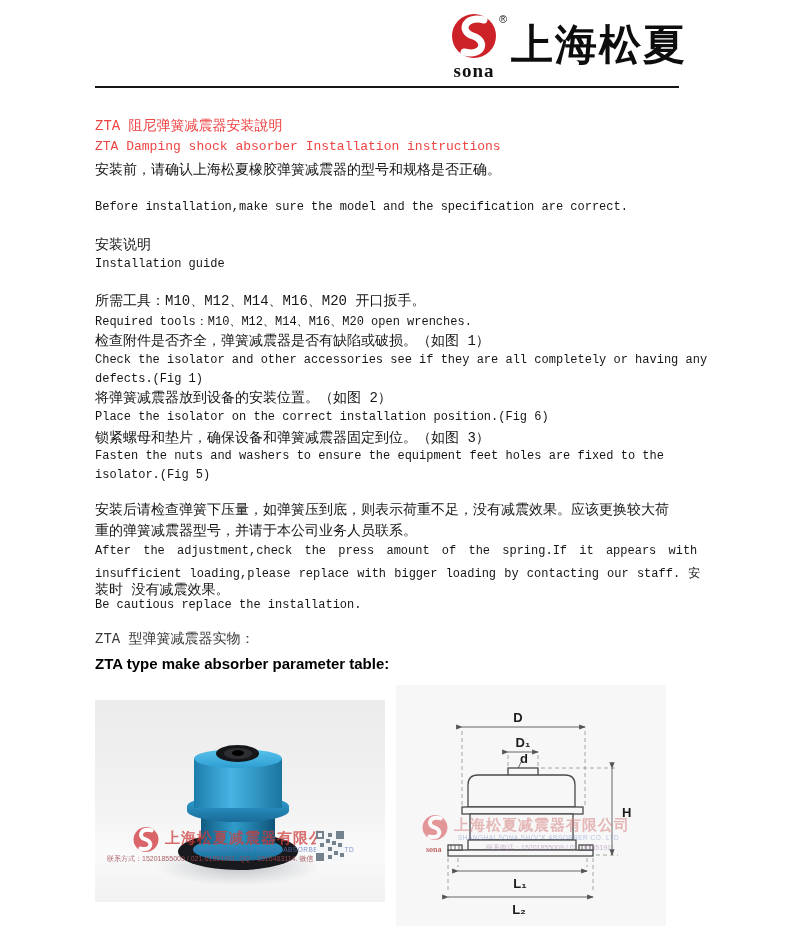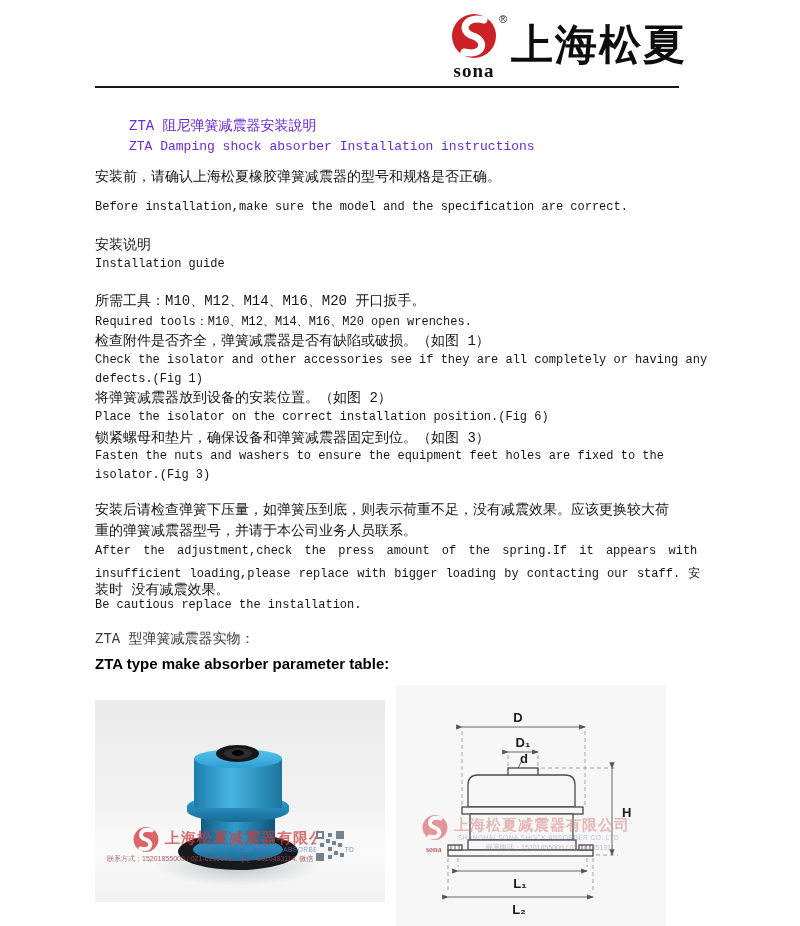--- a/index.html
+++ b/index.html
@@ -9,21 +9,21 @@
   .logo-svg{position:absolute;left:451px;top:11px;width:46px;height:52px;}
   .reg-mark{position:absolute;left:499px;top:13px;font:11px "Liberation Sans",sans-serif;color:#111;}
   .brand-word{position:absolute;left:450px;top:60px;width:48px;text-align:center;
               font:700 19px "Liberation Serif","DejaVu Serif",serif;color:#111;letter-spacing:1px;}
   .company-name{position:absolute;left:511px;top:22px;font:700 42px/1.1 "Liberation Sans","DejaVu Sans",sans-serif;
               color:#0d0d0d;letter-spacing:2px;white-space:nowrap;}
   .header-rule{position:absolute;left:95px;top:86px;width:584px;height:2px;background:#161616;}
   
   .line{position:absolute;left:95px;white-space:nowrap;font-size:12px;color:#151515;}
   .cn{font-size:14px;}
-  .green{color:#6d28d9;margin-left:34px;}
+  .green{color:#ef4444;}
   .ws5{word-spacing:5px;}
   .ws1{word-spacing:1px;}
   .plabel-en{font:700 15px "Liberation Sans","DejaVu Sans",sans-serif;color:#000;}
   .plabel-cn{color:#3a3a3a;}
   
   #photo-box{position:absolute;left:95px;top:700px;width:290px;height:202px;overflow:hidden;
              background:linear-gradient(180deg,#ebebeb 0%,#f3f3f3 55%,#fafafa 75%,#f1f1f1 100%);}
   .pp{position:absolute;}
   .p-shadow{left:60px;top:146px;width:166px;height:40px;border-radius:50%;
             background:radial-gradient(ellipse at center,rgba(100,110,120,.38),rgba(100,110,120,0) 70%);}
@@ -66,35 +66,35 @@
     <path d="M33 9 C 13 4, 8 21, 22 25 C 36 29, 33 46, 13 41" stroke="#ffffff" stroke-width="7" fill="none" stroke-linecap="round"></path>
   </svg>
   <div class="reg-mark">®</div>
   <div class="brand-word">sona</div>
   <div class="company-name">上海松夏</div>
   <div class="header-rule"></div>
 
   <div class="line cn green" style="top:117px">ZTA 阻尼弹簧减震器安装說明</div>
   <div class="line green" style="top:139px;font-size:13px">ZTA Damping shock absorber Installation instructions</div>
 
-  <div class="line cn" style="top:168px">安装前，请确认上海松夏橡胶弹簧减震器的型号和规格是否正确。</div>
+  <div class="line cn" style="top:161px">安装前，请确认上海松夏橡胶弹簧减震器的型号和规格是否正确。</div>
   <div class="line" style="top:200px">Before installation,make sure the model and the specification are correct.</div>
   <div class="line cn" style="top:236px">安装说明</div>
   <div class="line" style="top:257px">Installation guide</div>
 
   <div class="line cn" style="top:292px">所需工具：M10、M12、M14、M16、M20 开口扳手。</div>
   <div class="line" style="top:313px">Required tools：M10、M12、M14、M16、M20 open wrenches.</div>
   <div class="line cn" style="top:332px">检查附件是否齐全，弹簧减震器是否有缺陷或破损。（如图 1）</div>
   <div class="line" style="top:353px">Check the isolator and other accessories see if they are all completely or having any</div>
   <div class="line" style="top:372px">defects.(Fig 1)</div>
   <div class="line cn" style="top:389px">将弹簧减震器放到设备的安装位置。（如图 2）</div>
   <div class="line" style="top:410px">Place the isolator on the correct installation position.(Fig 6)</div>
   <div class="line cn" style="top:429px">锁紧螺母和垫片，确保设备和弹簧减震器固定到位。（如图 3）</div>
   <div class="line" style="top:449px">Fasten the nuts and washers to ensure the equipment feet holes are fixed to the</div>
-  <div class="line" style="top:468px">isolator.(Fig 3)</div>
+  <div class="line" style="top:468px">isolator.(Fig 5)</div>
 
   <div class="line cn" style="top:501px">安装后请检查弹簧下压量，如弹簧压到底，则表示荷重不足，没有减震效果。应该更换较大荷</div>
   <div class="line cn" style="top:522px">重的弹簧减震器型号，并请于本公司业务人员联系。</div>
   <div class="line ws5" style="top:544px">After the adjustment,check the press amount of the spring.If it appears with</div>
   <div class="line ws1" style="top:565px">insufficient loading,please replace with bigger loading by contacting our staff. 安</div>
   <div class="line cn" style="top:581px">装时 没有减震效果。</div>
   <div class="line" style="top:598px">Be cautious replace the installation.</div>
 
   <div class="line cn plabel-cn" style="top:630px">ZTA 型弹簧减震器实物：</div>
   <div class="line plabel-en" style="top:655px">ZTA type make absorber parameter table:</div>

